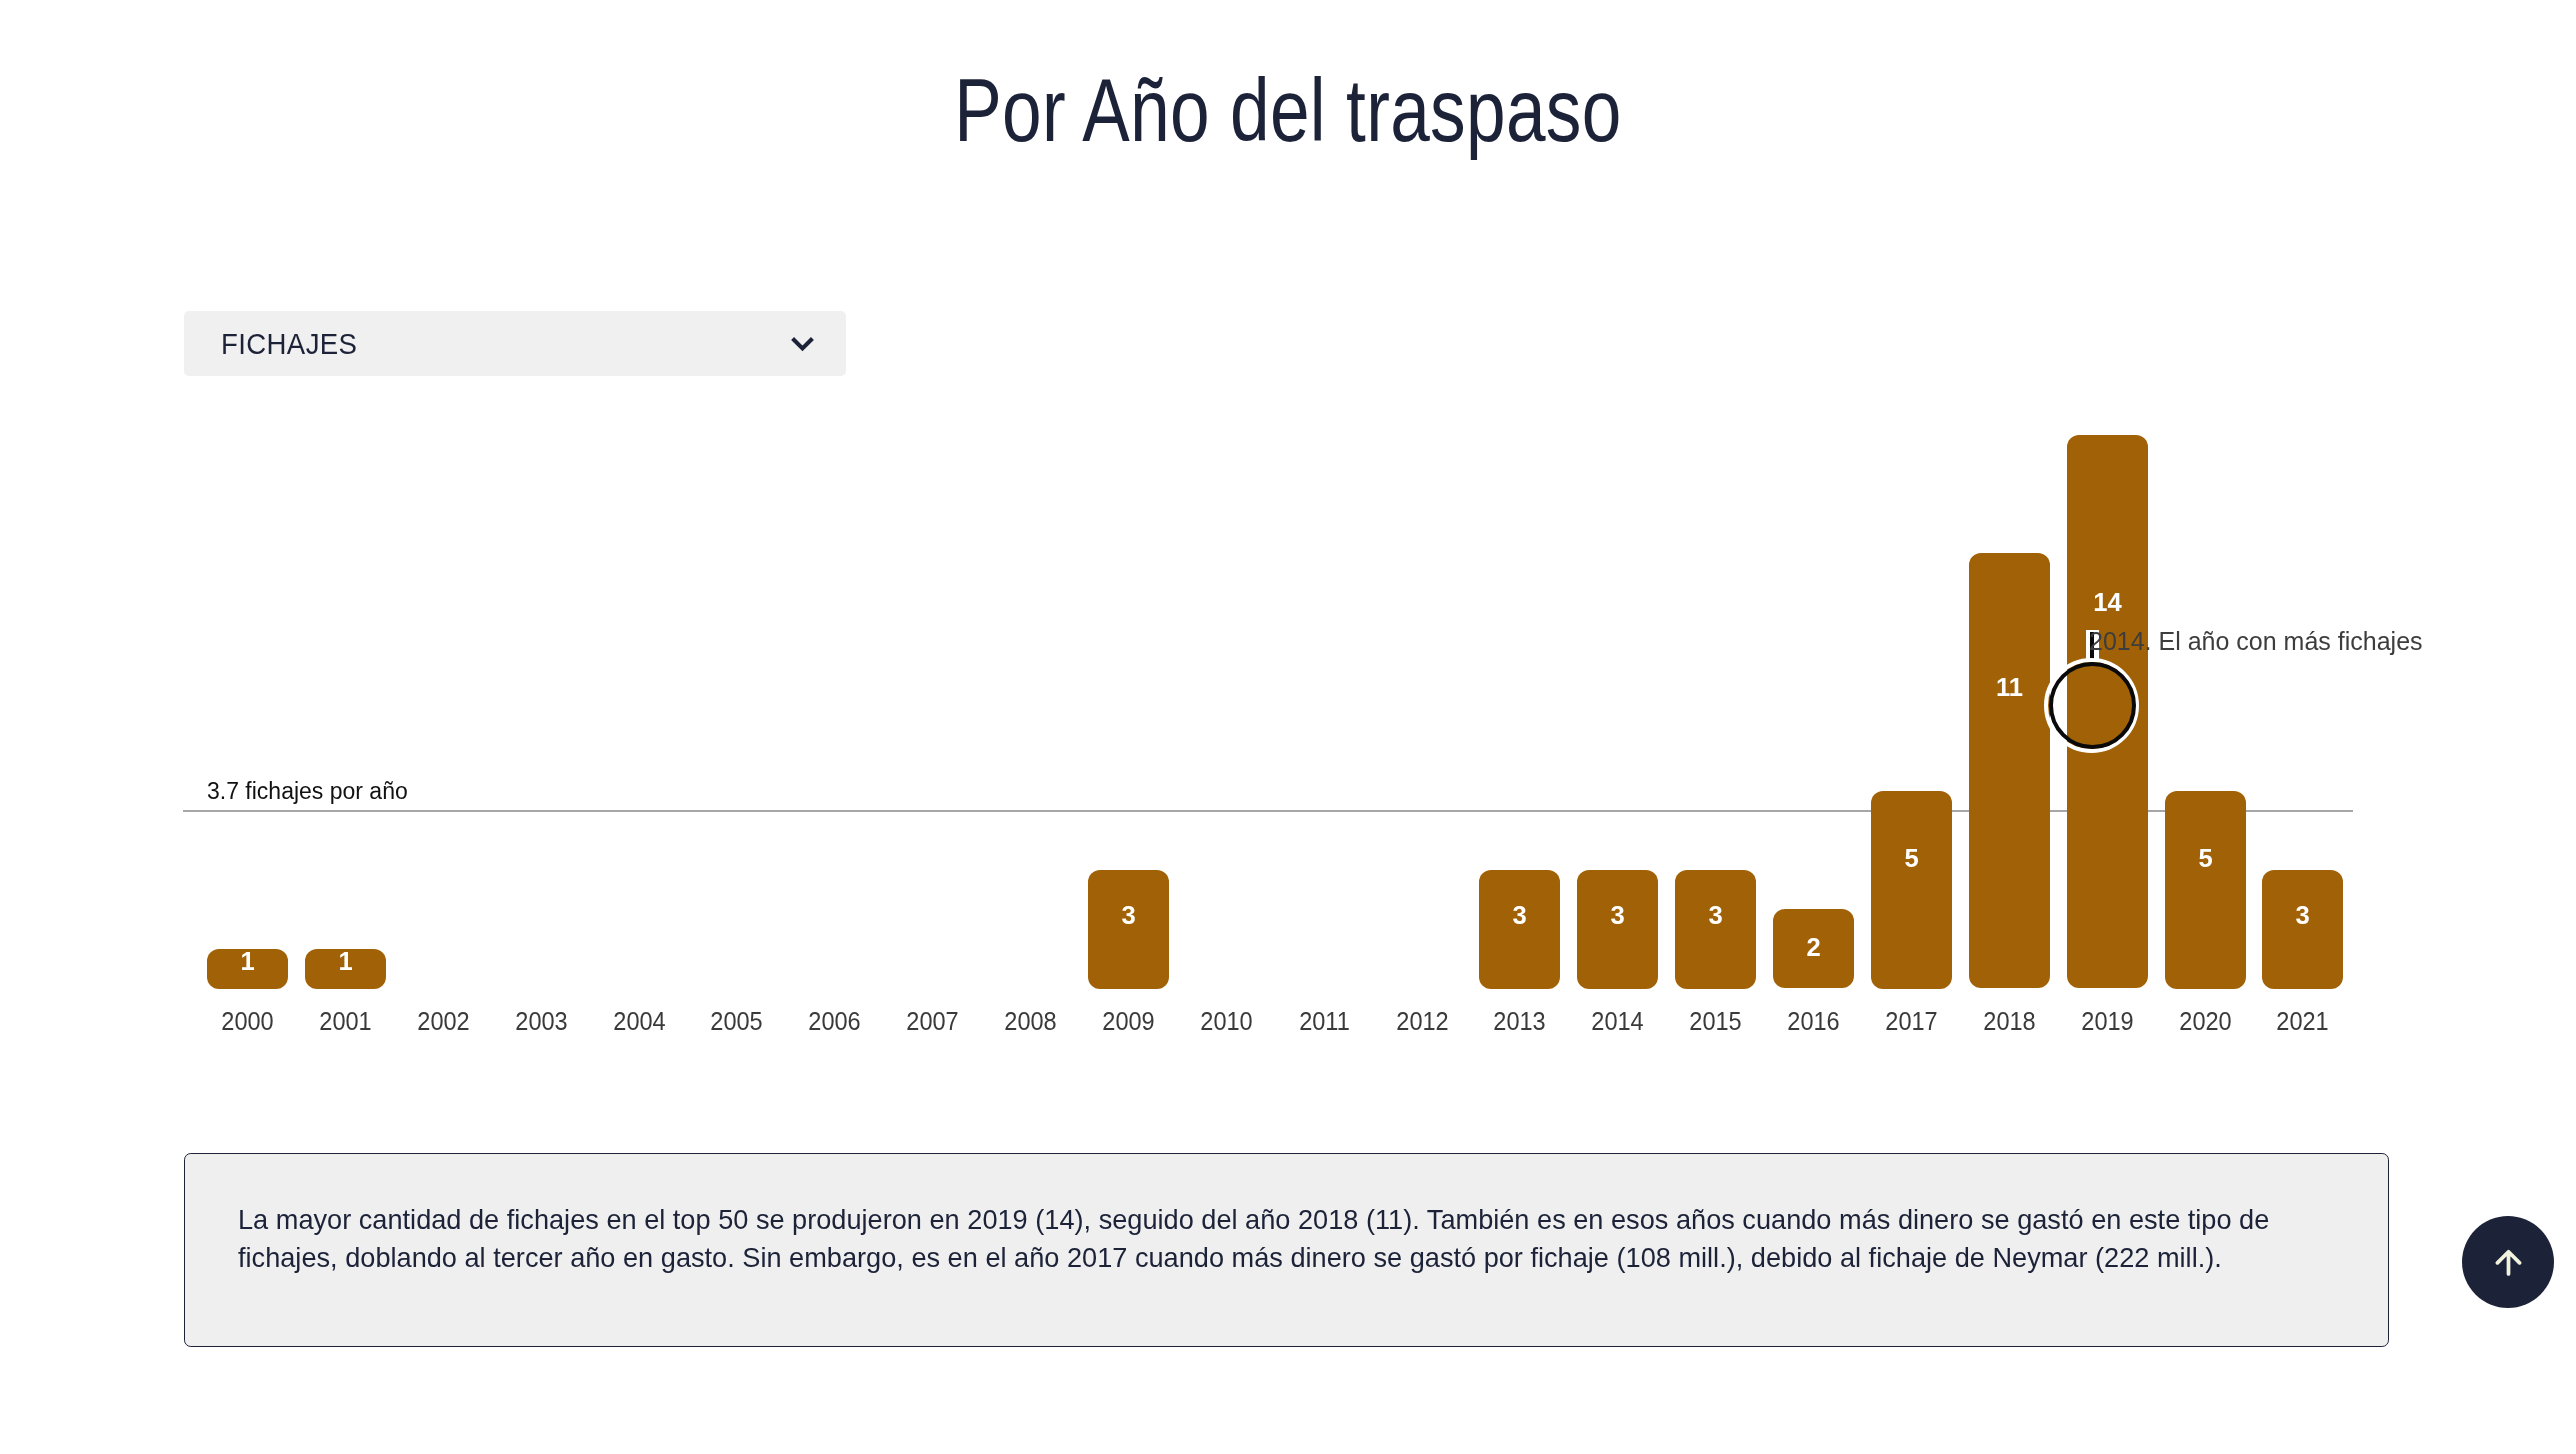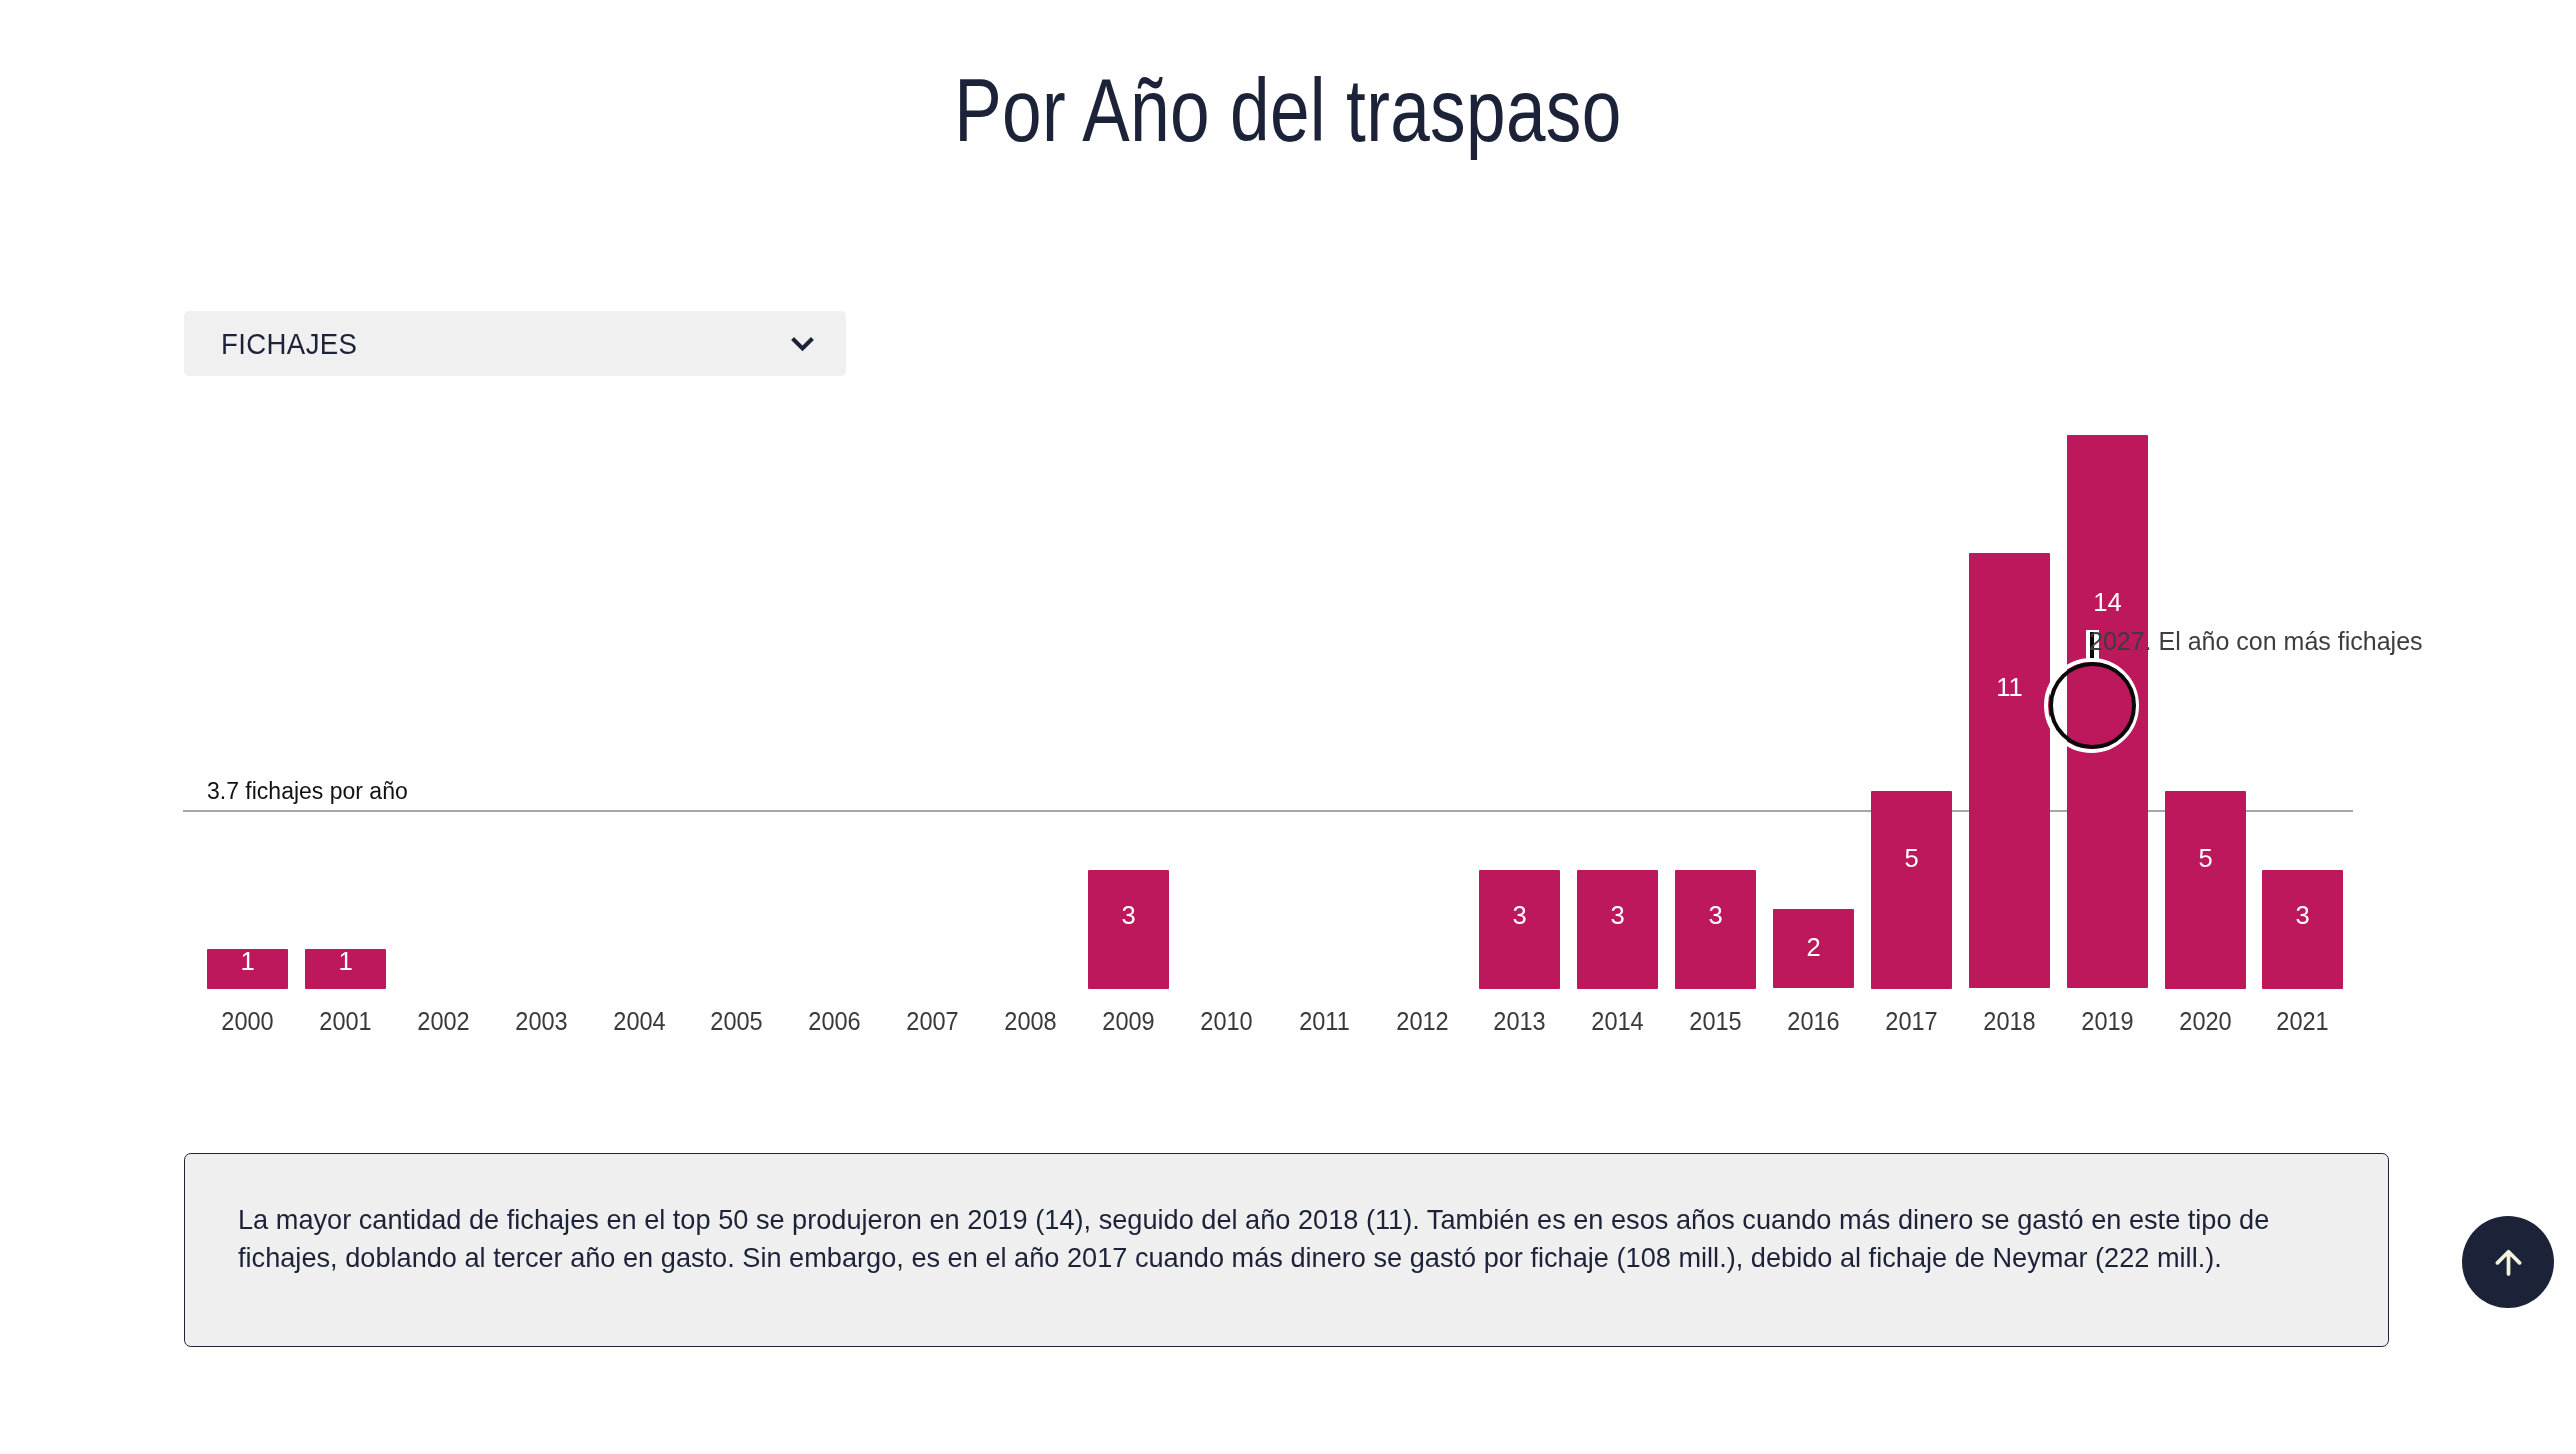--- a/index.html
+++ b/index.html
@@ -91,24 +91,25 @@
     left: 207px;
     top: 778px;
     font-size: 23px;
     color: #111111;
     white-space: nowrap;
     font-family: "Liberation Sans", sans-serif;
   }
 
   .bar {
     position: absolute;
-    background: #be185d;
-    border-radius: 1px;
+    background: #a16207;
+    border-radius: 12px;
     pointer-events: auto;
     cursor: pointer;
+    font-weight: bold;
   }
   .bar-value {
     position: absolute;
     left: 0;
     width: 100%;
     text-align: center;
     color: #ffffff;
     font-size: 25.6px;
     font-family: "Liberation Sans", sans-serif;
     line-height: 1;
@@ -294,21 +295,21 @@
       <div class="bar" style="left: 2262px; width: 81px; top: 870px; height: 119px;">
         <div class="bar-value" style="top: 33px;">3</div>
       </div>
       <div class="x-label" style="left: 2262px; width: 81px;">2021</div>
     </div>
 
   <div class="annot-leader-halo"></div>
   <div class="annot-leader"></div>
   <div class="annot-ring-outer"></div>
   <div class="annot-ring-inner"></div>
-  <div class="annot-text">2027. El año con más fichajes</div>
+  <div class="annot-text">2014. El año con más fichajes</div>
 </div>
 
 <div class="info-box">
   <div class="info-text">La mayor cantidad de fichajes en el top 50 se produjeron en 2019 (14), seguido del año 2018 (11). También es en esos años cuando más dinero se gastó en este tipo de fichajes, doblando al tercer año en gasto. Sin embargo, es en el año 2017 cuando más dinero se gastó por fichaje (108 mill.), debido al fichaje de Neymar (222 mill.).</div>
 </div>
 
 <button class="scroll-top">
   <span>
     <svg viewBox="0 0 24 24" width="39" height="39" aria-hidden="true">
       <path d="M12 19 L12 6 M12 5.4 L5.2 12.2 M12 5.4 L18.8 12.2" fill="none" stroke="#f2f2df" stroke-width="2.3" stroke-linecap="round" stroke-linejoin="round"></path>

